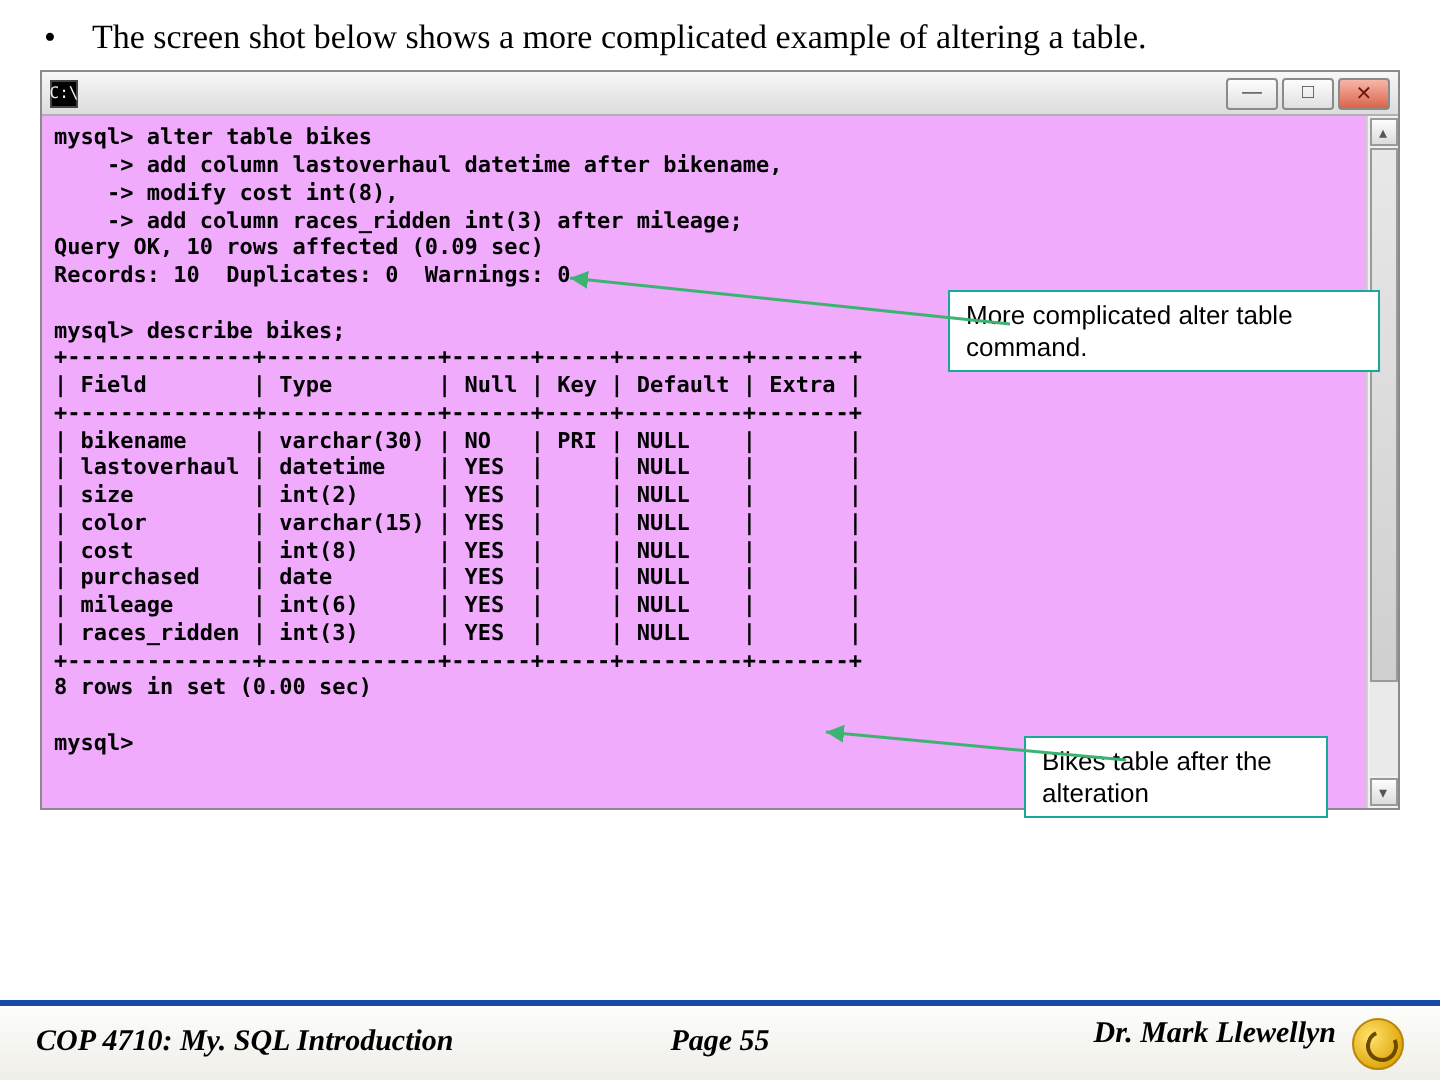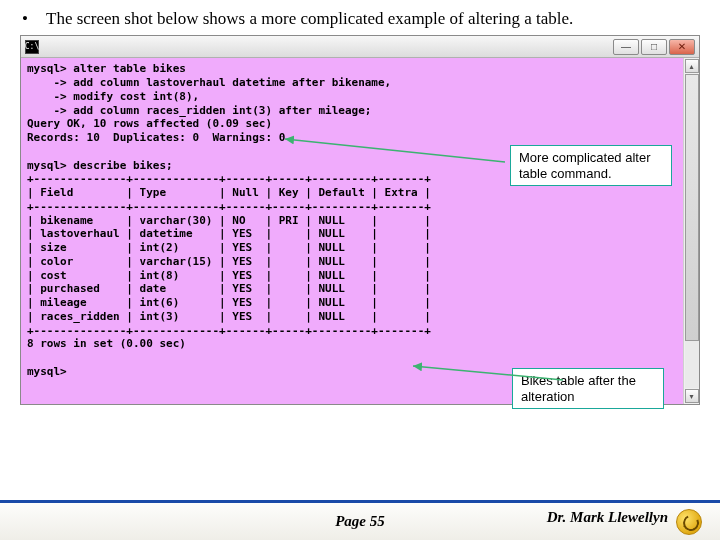--- a/index.html
+++ b/index.html
@@ -110,21 +110,21 @@
   .callout {
     position: absolute;
     background: #fff;
     border: 1.5px solid #1aa89a;
     font-family: Arial, Helvetica, sans-serif;
     font-size: 13px;
     color: #000;
     padding: 4px 8px;
     line-height: 1.2;
   }
-  .callout.c1 { top: 145px; right: 48px; width: 162px; }
+  .callout.c1 { top: 145px; right: 30px; width: 216px; }
   .callout.c2 { top: 368px; right: 56px; width: 152px; }
   .arrow {
     position: absolute;
     pointer-events: none;
   }
   .footer {
     position: absolute;
     left: 0; right: 0; bottom: 0;
     height: 40px;
     border-top: 3px solid #1a4aa8;
@@ -264,20 +264,21 @@
   <svg class="arrow" style="top:360px; left:408px;" width="160" height="30">
     <defs>
       <marker id="ah2" markerWidth="8" markerHeight="8" refX="6" refY="3" orient="auto">
         <path d="M0,0 L6,3 L0,6 Z" fill="#3cb371"></path>
       </marker>
     </defs>
     <line x1="155" y1="20" x2="5" y2="6" stroke="#3cb371" stroke-width="1.5" marker-end="url(#ah2)"></line>
   </svg>
 
   <div class="footer">
+    <span>COP 4710: My. SQL Introduction</span>
     <span class="mid">Page 55</span>
     <span class="right">
       <span>Dr. Mark Llewellyn</span>
       <span class="logo"></span>
     </span>
   </div>
 
 </div>
 
 </body></html>

